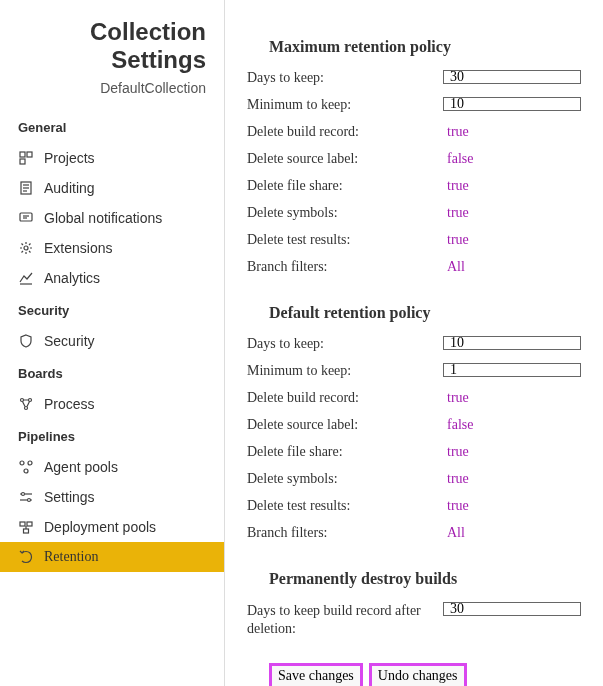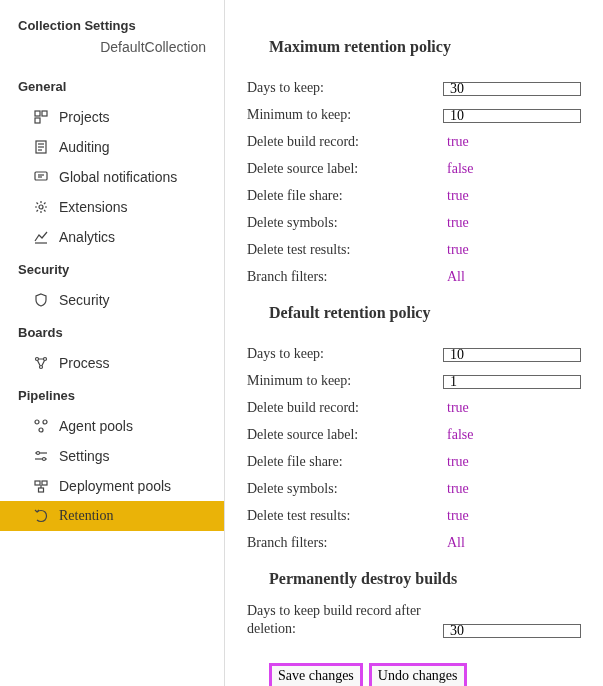--- a/index.html
+++ b/index.html
@@ -17,39 +17,40 @@
       overflow: hidden;
       display: flex;
     }
     .sidebar {
       width: 225px;
       border-right: 1px solid #ddd;
       padding: 18px 0 0 0;
       flex-shrink: 0;
     }
     .page-title {
-      font-size: 13px;
+      font-size: 24px;
       font-weight: 600;
       padding: 0 18px 2px 18px;
+      text-align: right;
     }
     .subtitle {
       padding: 4px 18px 14px 18px;
       font-size: 14px;
       color: #555;
       text-align: right;
     }
     .section-header {
       font-weight: 600;
       font-size: 13px;
       padding: 10px 18px 8px 18px;
     }
     .nav-item {
       display: flex;
       align-items: center;
-      padding: 7px 33px;
+      padding: 7px 18px;
       cursor: pointer;
       font-size: 14px;
       gap: 10px;
     }
     .nav-item.active {
       background: #eab308;
       font-family: Liberation Serif, serif;
     }
     .icon {
       width: 16px;
@@ -69,21 +70,21 @@
     .section-title {
       font-weight: 600;
       font-size: 16px;
       padding: 18px 0 14px 22px;
     }
     .section-title:first-child {
       padding-top: 18px;
     }
     .row {
       display: flex;
-      align-items: flex-end;
+      align-items: flex-start;
       min-height: 26px;
       margin-bottom: 1px;
     }
     .row .label {
       width: 200px;
       font-size: 14px;
       color: #333;
     }
     .row .value {
       font-size: 14px;

